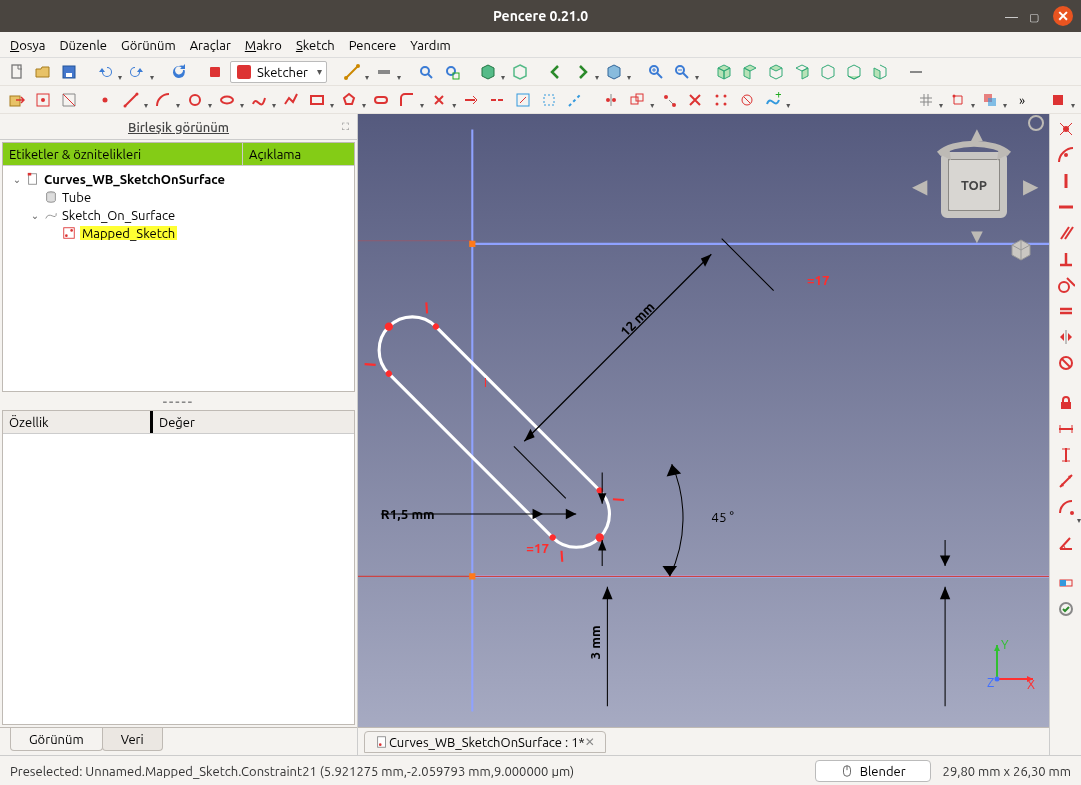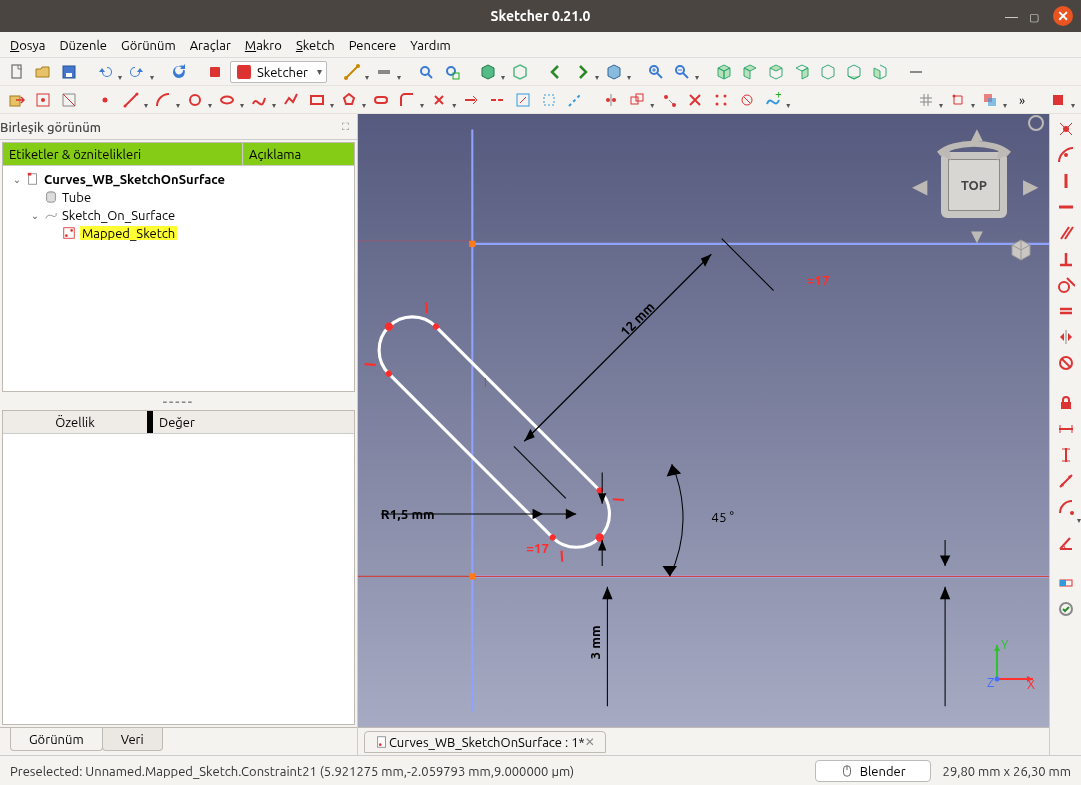--- a/index.html
+++ b/index.html
@@ -27,41 +27,41 @@
   .wb-select { height:22px; border:1px solid #bbb; background:#fff; display:flex; align-items:center; gap:6px; padding:0 18px 0 6px; position:relative; border-radius:2px;}
   .wb-select::after { content:"▾"; position:absolute; right:4px; color:#555; font-size:10px;}
   .wb-icon { width:14px; height:14px; background:#d33; border-radius:2px;}
   .dd { font-size:8px; color:#555; margin-left:-2px; align-self:flex-end; padding-bottom:3px;}
 
   
   .main { flex:1; display:flex; min-height:0; }
 
   
   .left { width: 358px; background:#f5f3f0; border-right:1px solid #ccc; display:flex; flex-direction:column; }
-  .panel-title { height:26px; display:flex; align-items:center; border-bottom:1px solid #ccc; background:#f5f3f0; position:relative; font-weight:500; color:#444;}
+  .panel-title { height:26px; display:flex; align-items:center; justify-content:center; border-bottom:1px solid #ccc; background:#f5f3f0; position:relative; font-weight:500; color:#444;text-decoration:underline;}
   .panel-title .expand { position:absolute; right:8px; font-size:10px; color:#888;}
   .tabs { height:30px; display:flex; align-items:flex-end; border-bottom:1px solid #bfbab4; padding-left:10px; gap:0;}
   .tab { padding:5px 14px; border:1px solid #bfbab4; border-bottom:none; background:#ebe7e2; border-radius:4px 4px 0 0; display:flex; align-items:center; gap:6px; margin-right:-1px;}
   .tab.active { background:#f5f3f0; position:relative; top:1px;}
   .tree-area { flex:0 0 250px; border:1px solid #bfbab4; margin:2px; background:#fff; overflow:auto;}
   .tree-header { display:flex; background:#84cc16; border-bottom:1px solid #ccc;}
   .tree-header div { padding:4px 6px; border-right:1px solid #ccc;}
   .tree-header div:first-child { flex:0 0 240px;}
   .tree-header div:last-child { flex:1; border-right:none;}
   .tree { padding:4px 2px; font-size:13px;}
   .tree-row { display:flex; align-items:center; height:18px; white-space:nowrap;}
   .twist { width:16px; text-align:center; color:#666; font-size:10px;}
   .icon { width:16px; height:14px; display:inline-flex; align-items:center; justify-content:center; margin-right:3px;}
   .label.bold { font-weight:700;}
   .label.sel { background:#ffff33; padding:0 2px;}
   .splitter-h { height:14px; text-align:center; color:#888; letter-spacing:2px; font-weight:bold;}
   .prop-area { flex:1; border:1px solid #bfbab4; margin:2px; background:#fff; overflow:auto;}
   .prop-header { display:flex; background:#efece8; border-bottom:1px solid #ccc;}
   .prop-header div { padding:4px 6px;}
-  .prop-header div:first-child { flex:0 0 150px; border-right:6px solid #000000;text-align:center;}
+  .prop-header div:first-child { flex:0 0 150px; border-right:3px solid #000000;}
   .bottom-tabs { height:28px; display:flex; align-items:flex-start; border-top:1px solid #bfbab4; padding-left:10px;}
   .btab { padding:4px 18px; border:1px solid #bfbab4; border-top:none; background:#ebe7e2; border-radius:0 0 4px 4px; margin-right:-1px;}
   .btab.active { background:#f5f3f0;}
 
   
   .view-wrap { flex:1; display:flex; flex-direction:column; position:relative; }
   .view3d { flex:1; background:linear-gradient(#555a7e 0%, #a6aac2 100%); position:relative; overflow:hidden;}
   .view-tabs { height:28px; display:flex; align-items:center; border-top:1px solid #bfbab4; padding-left:6px; background:#f5f3f0;}
   .view-tab { display:flex; align-items:center; gap:0; padding:3px 10px; border:1px solid #bfbab4; border-radius:4px 4px 0 0; background:#f5f3f0;}
   .view-tab .close-x { color:#888; font-size:12px;}
@@ -88,21 +88,21 @@
   .axis { position:absolute; right:12px; bottom:38px; width:50px; height:50px; pointer-events:none;}
 
   
   .sketch-svg { position:absolute; inset:0; width:100%; height:100%; }
 
 </style>
 </head>
 <body>
 
 <div class="titlebar">
-  <span class="title">Sketcher 0.21.0</span>
+  <span class="title">Pencere 0.21.0</span>
   <div class="controls">
     <span class="min"></span>
     <span class="max"></span>
     <span class="close">✕</span>
   </div>
 </div>
 
 <div class="menubar">
   <span><span class="u">D</span><span>osya</span></span>
   <span>Düzenle</span>

